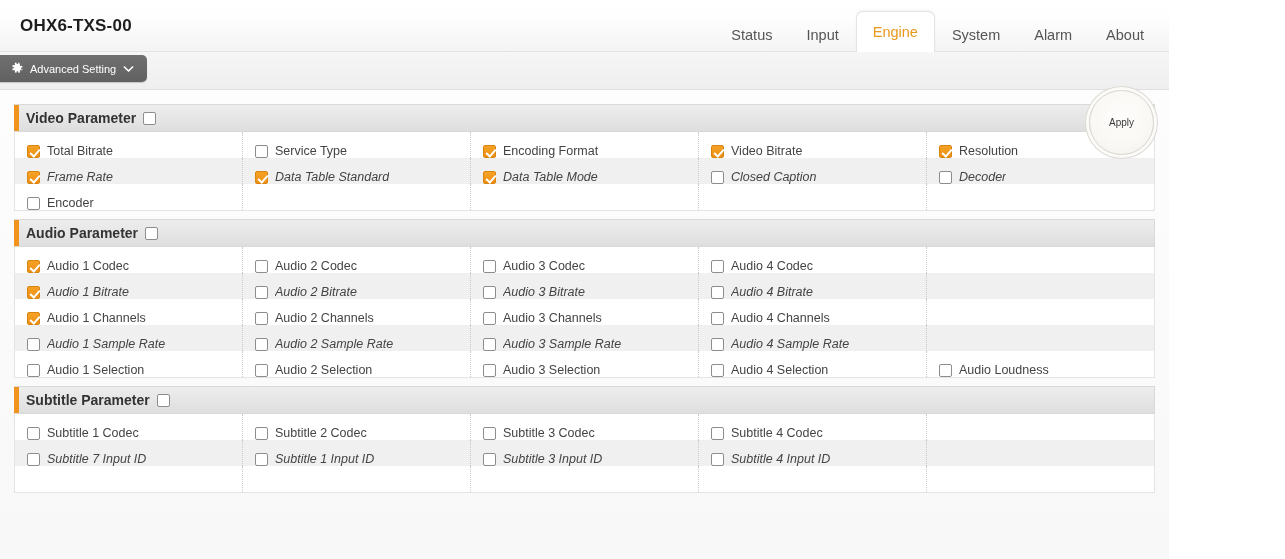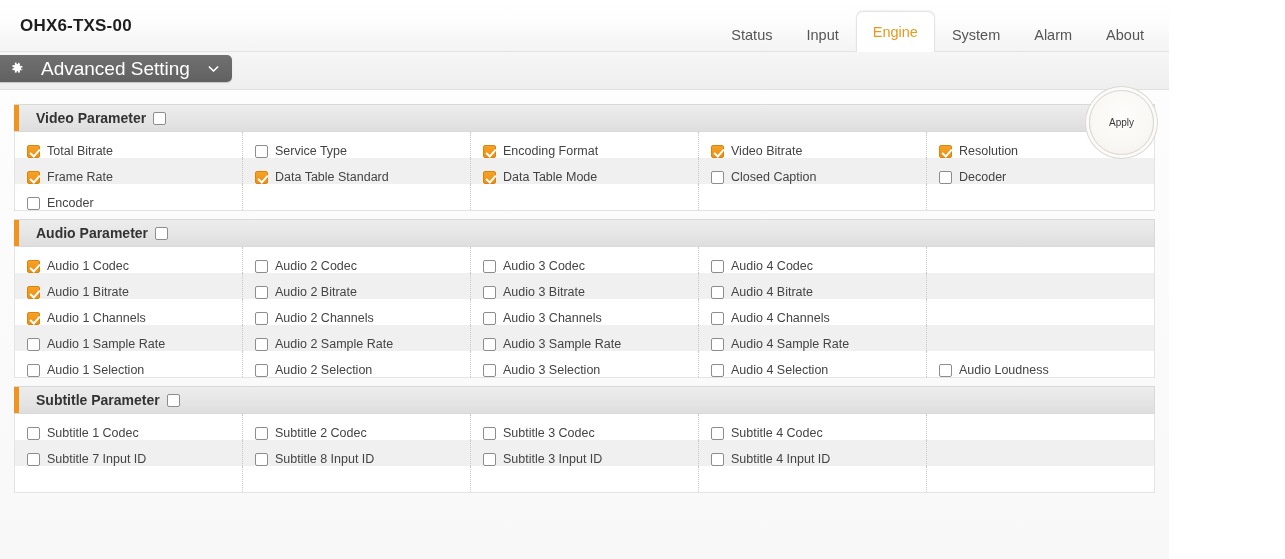--- a/index.html
+++ b/index.html
@@ -87,24 +87,24 @@
   }
 
   .adv-btn {
     position: absolute;
     left: 0;
     top: 3px;
     height: 27px;
     padding: 0 13px 0 10px;
     display: flex;
     align-items: center;
-    gap: 18px;
+    gap: 7px;
     background: linear-gradient(to bottom, #707070 0%, #616161 100%);
     color: #ffffff;
-    font-size: 19px;
+    font-size: 11px;
     border-radius: 0 5px 5px 0;
     cursor: pointer;
     box-shadow: 0 1px 1px rgba(0,0,0,.18);
     user-select: none;
   }
   .adv-btn .gear { width: 13px; height: 13px; display: block; }
   .adv-btn .chev { width: 11px; height: 8px; display: block; }
 
   
   .content {
@@ -139,21 +139,21 @@
   .section { margin-bottom: 8px; }
 
   .section-head {
     position: relative;
     height: 28px;
     display: flex;
     align-items: center;
     background: linear-gradient(to bottom, #ededed 0%, #e6e6e6 50%, #dedede 100%);
     border: 1px solid #d9d9d9;
     border-left: none;
-    padding-left: 22px;
+    padding-left: 12px;
   }
   .section-head::before {
     content: "";
     position: absolute;
     left: 0; top: 0; bottom: 0;
     width: 5px;
     background: #f0941e;
   }
   .section-title {
     font-size: 14px;
@@ -166,21 +166,21 @@
   .grid {
     border: 1px solid #e4e4e4;
     border-top: none;
     background: #ffffff;
   }
   .grid-row {
     display: flex;
     height: 26px;
     background: #ffffff;
   }
-  .grid-row.alt { background: #f0f0f0; }
+  .grid-row.alt { background: #f0f0f0; font-style: italic; }
 
   .cell {
     flex: 1 1 0;
     display: flex;
     align-items: flex-end;
     padding-left: 12px;
     border-right: 1px dotted #c9c9c9;
     min-width: 0;
   }
   .cell:last-child { border-right: none; }
@@ -451,21 +451,21 @@
               </div>
               <div class="cell empty"></div>
             </div>
             <div class="grid-row alt">
               <div class="cell">
                 <span class="cb"></span>
                 <span class="cell-label">Subtitle 7 Input ID</span>
               </div>
               <div class="cell">
                 <span class="cb"></span>
-                <span class="cell-label">Subtitle 8 Input ID</span>
+                <span class="cell-label">Subtitle 1 Input ID</span>
               </div>
               <div class="cell">
                 <span class="cb"></span>
                 <span class="cell-label">Subtitle 3 Input ID</span>
               </div>
               <div class="cell">
                 <span class="cb"></span>
                 <span class="cell-label">Subtitle 4 Input ID</span>
               </div>
               <div class="cell empty"></div>

